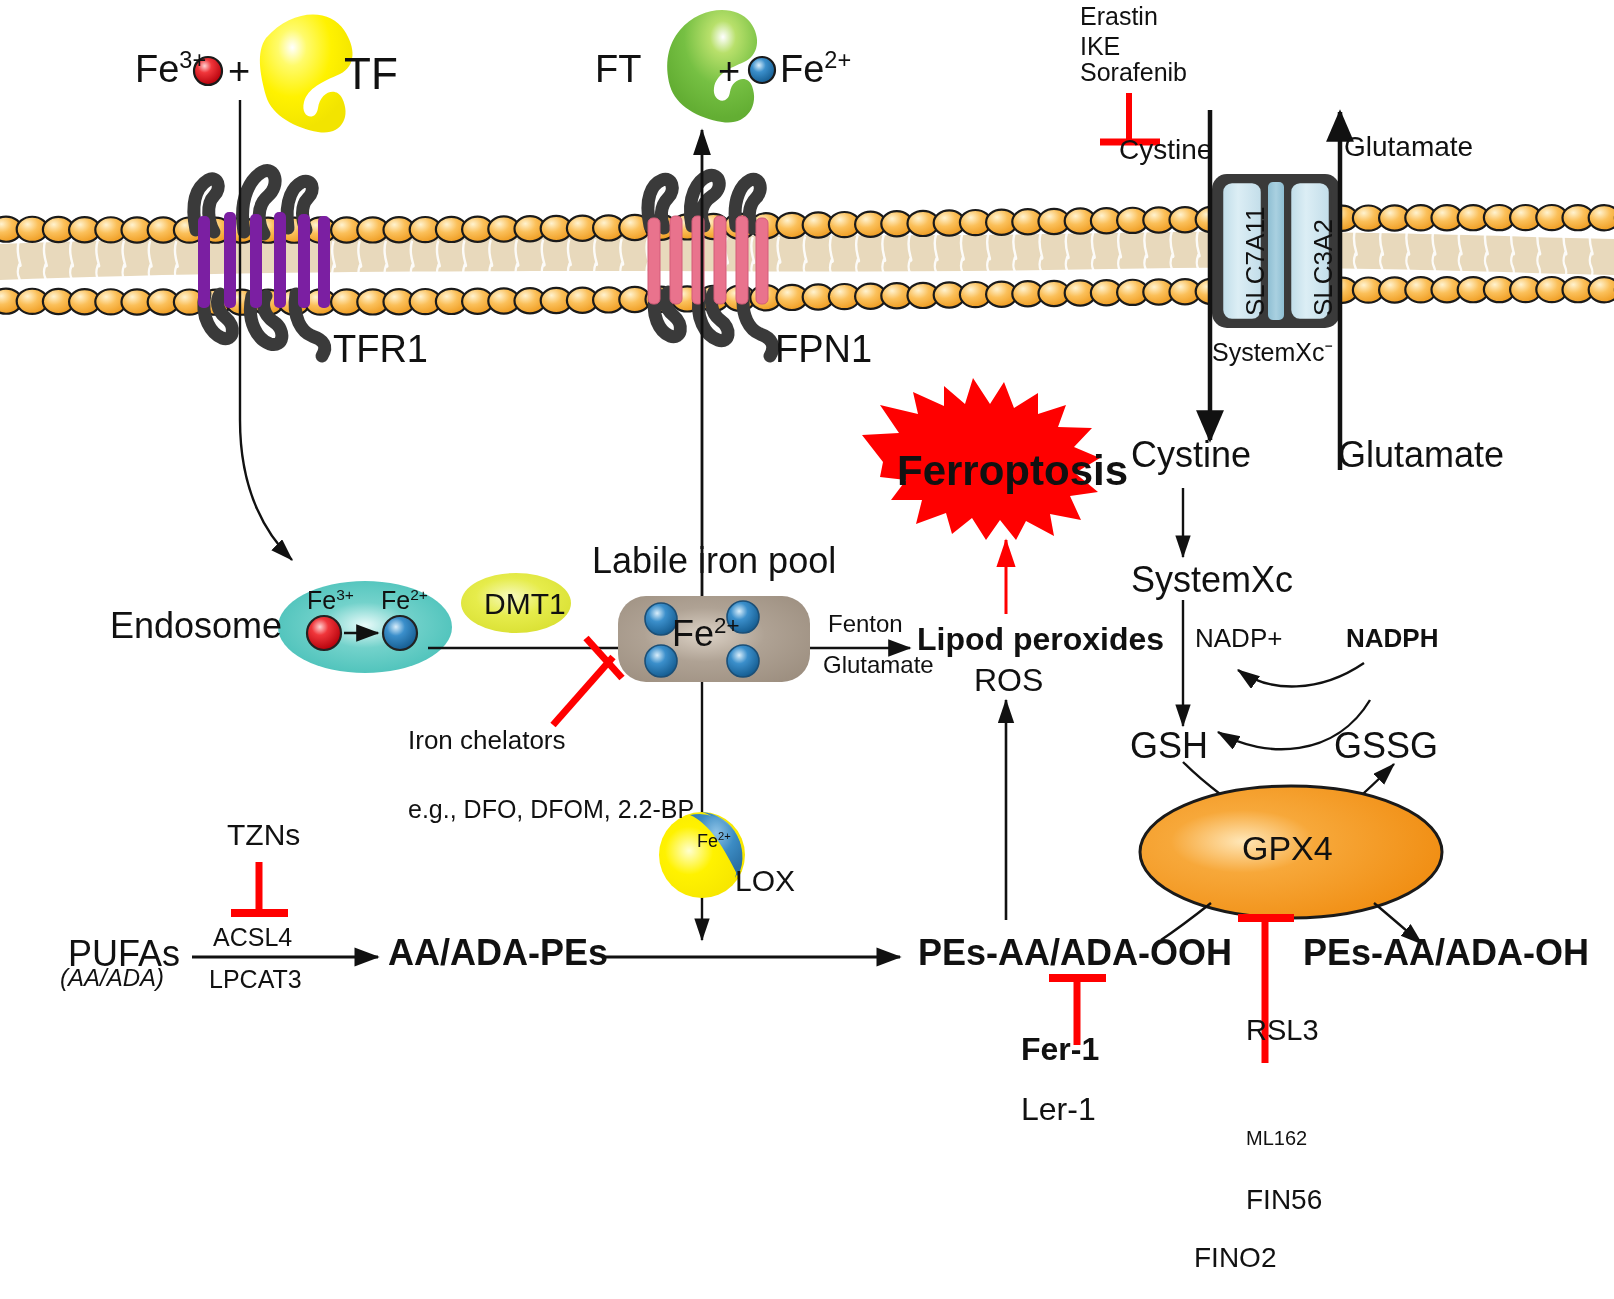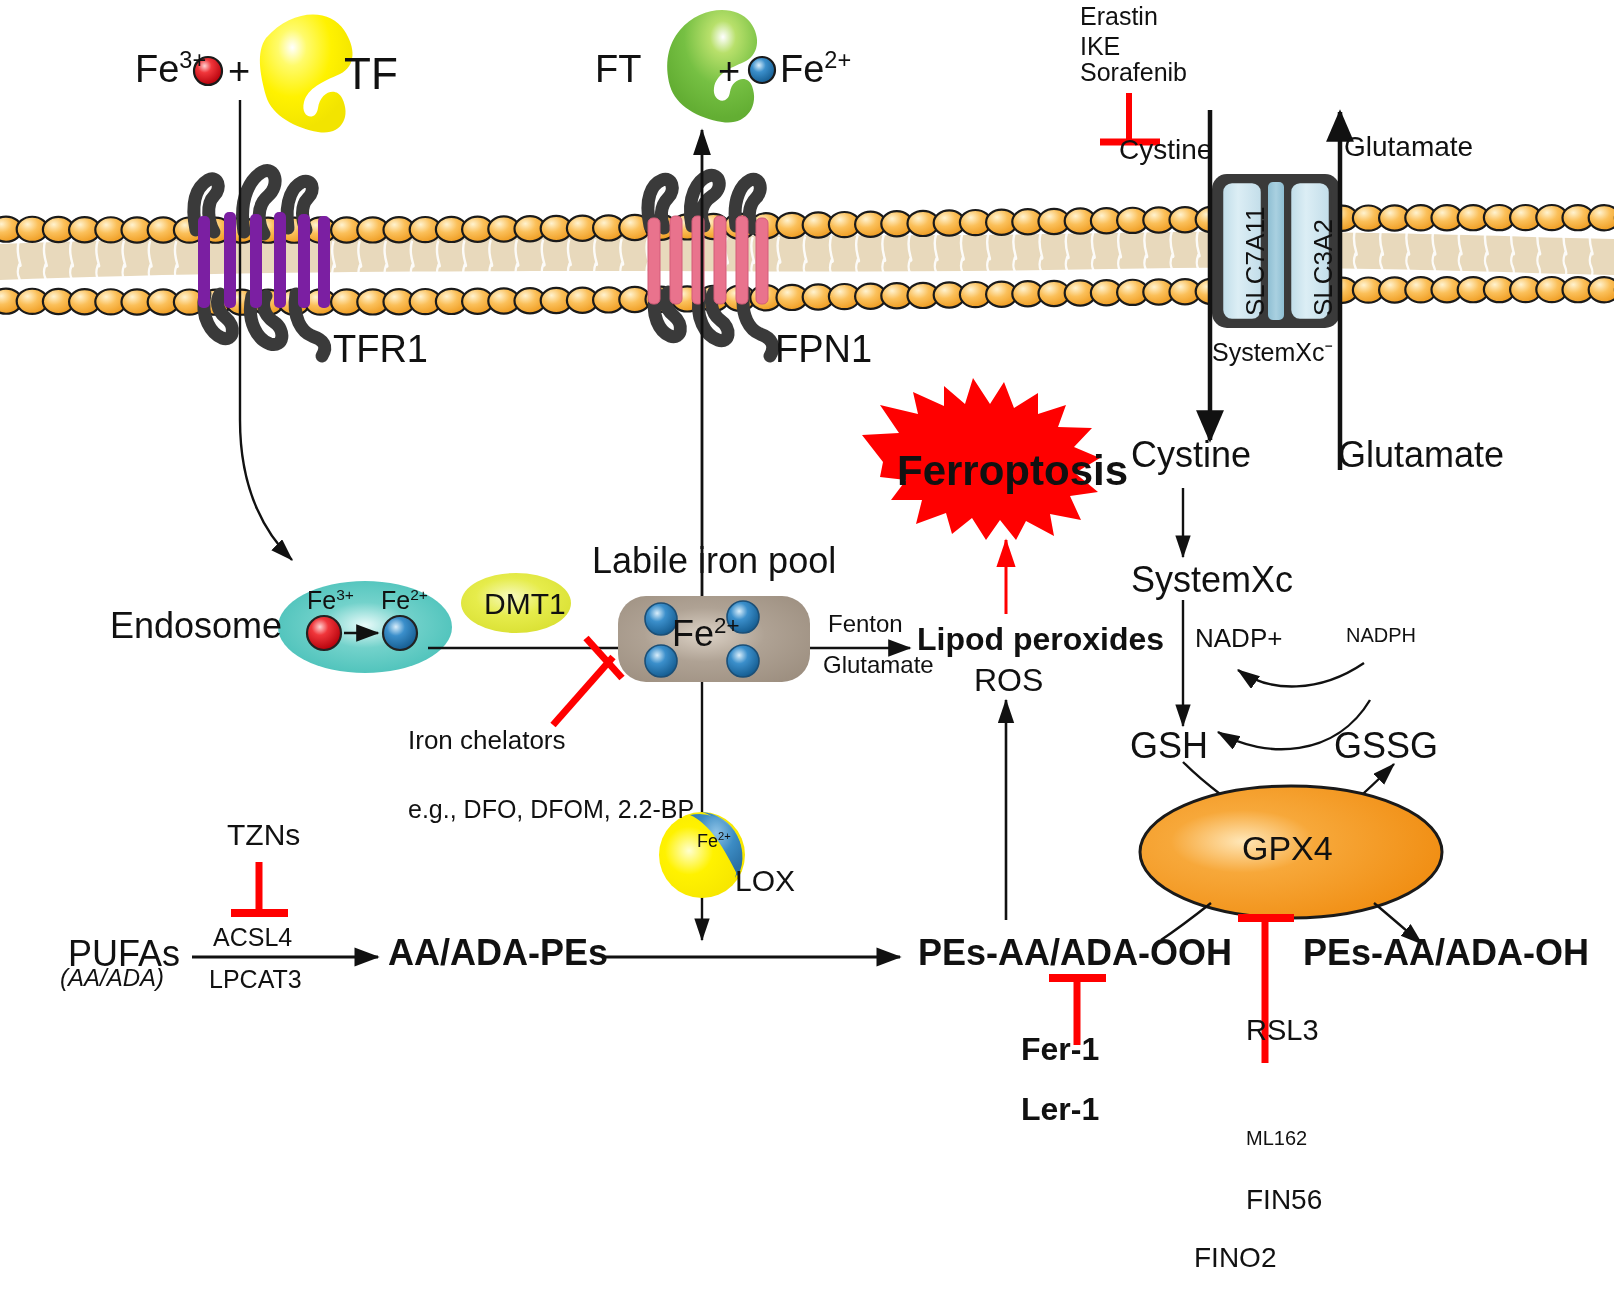--- a/index.html
+++ b/index.html
@@ -555,21 +555,21 @@
   <div class="lbl" style="left:917px;top:623px;font-size:32px;font-weight:bold;">Lipod peroxides</div>
   <div class="lbl" style="left:974px;top:664px;font-size:32px;">ROS</div>
 
   <div class="lbl" style="left:897px;top:450px;font-size:42px;font-weight:bold;">Ferroptosis</div>
 
   <div class="lbl" style="left:1131px;top:437px;font-size:36px;">Cystine</div>
   <div class="lbl" style="left:1131px;top:562px;font-size:36px;">SystemXc</div>
   <div class="lbl" style="left:1338px;top:437px;font-size:36px;">Glutamate</div>
 
   <div class="lbl" style="left:1195px;top:625px;font-size:26px;">NADP+</div>
-  <div class="lbl" style="left:1346px;top:625px;font-size:20px;">NADPH</div>
+  <div class="lbl" style="left:1346px;top:625px;font-size:26px;font-weight:bold;">NADPH</div>
 
   <div class="lbl" style="left:1130px;top:728px;font-size:36px;">GSH</div>
   <div class="lbl" style="left:1334px;top:728px;font-size:36px;">GSSG</div>
 
   <div class="lbl" style="left:1242px;top:831px;font-size:34px;">GPX4</div>
 
   <div class="lbl" style="left:735px;top:866px;font-size:30px;">LOX</div>
   <div class="lbl" style="left:697px;top:832px;font-size:18px;">
     <span>Fe</span><sup>2+</sup>
   </div>
@@ -578,20 +578,20 @@
   <div class="lbl" style="left:60px;top:966px;font-size:24px;font-style:italic;">(AA/ADA)</div>
   <div class="lbl" style="left:227px;top:820px;font-size:30px;">TZNs</div>
   <div class="lbl" style="left:213px;top:925px;font-size:25px;">ACSL4</div>
   <div class="lbl" style="left:209px;top:967px;font-size:25px;">LPCAT3</div>
 
   <div class="lbl" style="left:388px;top:935px;font-size:36px;font-weight:bold;">AA/ADA-PEs</div>
   <div class="lbl" style="left:1303px;top:935px;font-size:36px;font-weight:bold;">PEs-AA/ADA-OH</div>
   <div class="lbl" style="left:918px;top:935px;font-size:36px;font-weight:bold;">PEs-AA/ADA-OOH</div>
 
   <div class="lbl" style="left:1021px;top:1033px;font-size:32px;font-weight:bold;">Fer-1</div>
-  <div class="lbl" style="left:1021px;top:1093px;font-size:32px;font-weight:bold;">Ler-1</div>
+  <div class="lbl" style="left:1021px;top:1093px;font-size:32px;font-weight:normal;">Ler-1</div>
 
   <div class="lbl" style="left:1246px;top:1016px;font-size:29px;">RSL3</div>
   <div class="lbl" style="left:1246px;top:1128px;font-size:20px;">ML162</div>
   <div class="lbl" style="left:1246px;top:1186px;font-size:28px;">FIN56</div>
   <div class="lbl" style="left:1194px;top:1244px;font-size:28px;">FINO2</div>
 
 </div>
 
 </body></html>

